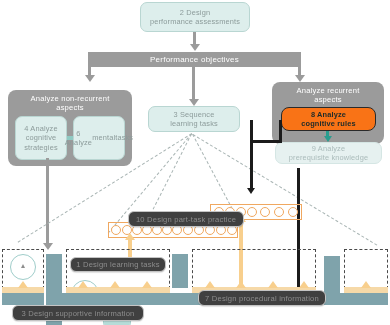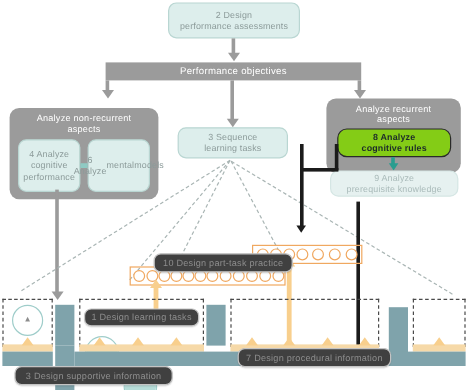--- a/index.html
+++ b/index.html
@@ -11,21 +11,21 @@
   .abs{position:absolute;box-sizing:border-box;}
   .ctr{display:flex;align-items:center;justify-content:center;text-align:center;}
 
   
   .mint{
     background:#ddeeec;border:1.1px solid #b9d6d2;border-radius:7px;
     color:#8c9b9a;font-size:7.4px;line-height:9.2px;letter-spacing:.15px;
   }
   .mint.dim{background:#e6f1f0;border-color:#d5e6e4;color:#aabbba;}
   .mint.hl{
-    background:#84cc16;border:1.7px solid #2a2a2a;color:#1d2b2a;font-weight:bold;
+    background:#f97316;border:1.7px solid #2a2a2a;color:#1d2b2a;font-weight:bold;
     border-radius:8px;
   }
 
   
   .panel{background:#9b9b9b;border-radius:8px;}
   .panel-title{
     position:absolute;left:0;right:0;top:4px;color:#ffffff;
     font-size:7.6px;line-height:9.4px;text-align:center;letter-spacing:.2px;
   }
 
@@ -96,26 +96,26 @@
   <div class="abs tri-down" style="left:294.5px;top:75px;"></div>
 
   <div class="abs panel" style="left:8px;top:90px;width:124px;height:76px;">
     <div class="panel-title">
       <span>Analyze non-recurrent</span><br>
       <span>aspects</span>
     </div>
     <div class="abs mint ctr" style="left:7px;top:26px;width:52px;height:44px;flex-direction:column;">
       <span>4  Analyze</span>
       <span>cognitive</span>
-      <span>performance</span>
+      <span>strategies</span>
     </div>
     <div class="abs mint ctr" style="left:65px;top:26px;width:52px;height:44px;flex-direction:row;">
       <span>6  Analyze</span>
       <span>mental</span>
-      <span>models</span>
+      <span>tasks</span>
     </div>
 
     <div class="abs" style="left:59px;top:46px;width:6px;height:4px;background:#8fcac3;"></div>
   </div>
 
   <div class="abs vline" style="left:46px;top:158px;width:3px;height:86px;"></div>
   <div class="abs tri-down" style="left:42.5px;top:243px;"></div>
 
   <div class="abs panel" style="left:272px;top:82px;width:112px;height:62px;">
     <div class="panel-title">

